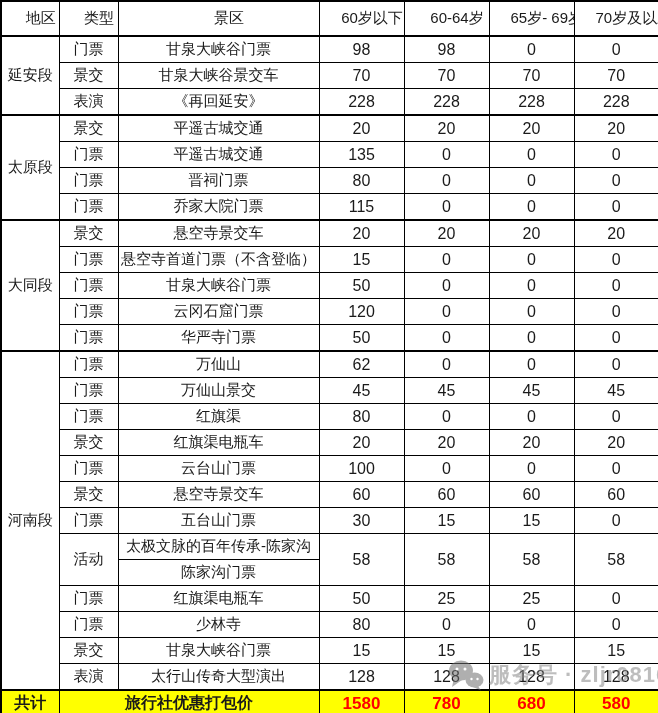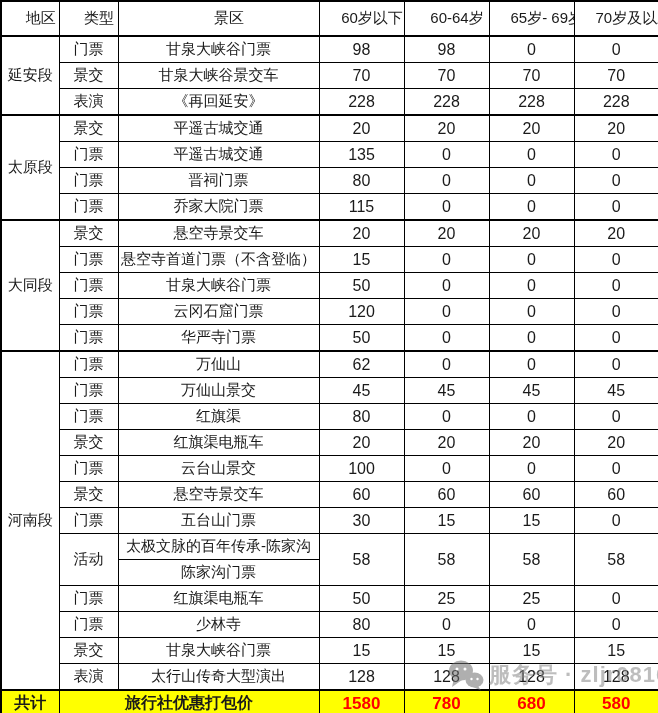--- a/index.html
+++ b/index.html
@@ -191,21 +191,21 @@
         <tr>
           <td class="col-type">景交</td>
           <td class="col-scenic">红旗渠电瓶车</td>
           <td class="col-num">20</td>
           <td class="col-num">20</td>
           <td class="col-num">20</td>
           <td class="col-num">20</td>
         </tr>
         <tr>
           <td class="col-type">门票</td>
-          <td class="col-scenic">云台山景交</td>
+          <td class="col-scenic">云台山门票</td>
           <td class="col-num">100</td>
           <td class="col-num">0</td>
           <td class="col-num">0</td>
           <td class="col-num">0</td>
         </tr>
         <tr>
           <td class="col-type">景交</td>
           <td class="col-scenic">悬空寺景交车</td>
           <td class="col-num">60</td>
           <td class="col-num">60</td>

